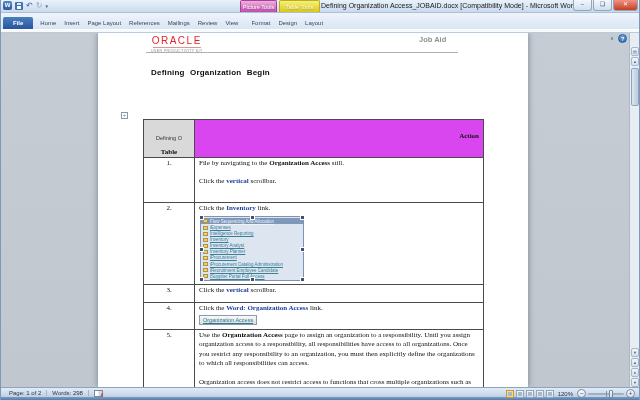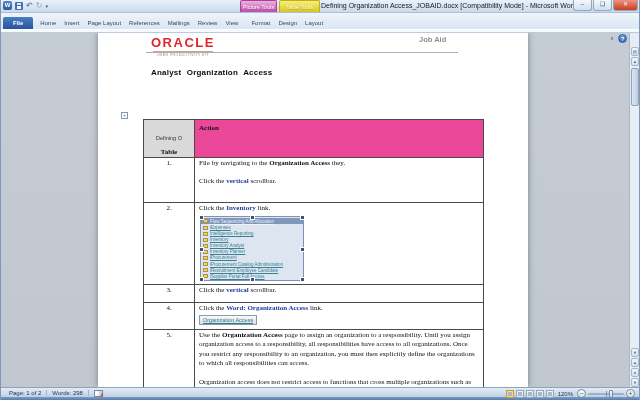--- a/index.html
+++ b/index.html
@@ -37,34 +37,34 @@
   
   .workspace{position:relative;height:354px;background:linear-gradient(#c6ccd4,#c0c7cf);overflow:hidden}
   .collapse-btn{position:absolute;top:2px;right:25px;font-size:5px;color:#4a5d77}
   .help-btn{position:absolute;top:1px;right:12px;width:9px;height:9px;border-radius:50%;
             background:linear-gradient(#6aa3dd,#2f6cb3);color:#fff;font-size:6px;font-weight:bold;
             text-align:center;line-height:9px;border:1px solid #2a5d9a;box-sizing:border-box}
   
   .page{position:absolute;left:97px;top:0;width:430px;height:354px;background:#fff;
         box-shadow:0 0 6px rgba(40,50,65,.5);overflow:hidden;font-family:"Liberation Serif",serif;color:#111}
   .brand{position:absolute;left:53px;top:2px;text-align:center}
-  .oracle{font-family:"Liberation Sans",sans-serif;font-size:13px;font-weight:bold;color:#e0262c;letter-spacing:1.5px}
+  .oracle{font-family:"Liberation Sans",sans-serif;font-size:10px;font-weight:normal;color:#e0262c;letter-spacing:1.5px}
   .oracle-rule{height:1px;background:#d89a92;margin:1px 2px}
   .upk{font-family:"Liberation Sans",sans-serif;font-size:3.5px;color:#8a8a8a;letter-spacing:.4px}
   .jobaid{position:absolute;left:321px;top:2px;font-family:"Liberation Sans",sans-serif;
           font-size:7.5px;font-weight:bold;color:#909090}
   .head-rule{position:absolute;left:48px;top:19px;width:312px;height:1px;background:#b0b0b0}
   .doc-title{position:absolute;left:53px;top:35px;font-family:"Liberation Sans",sans-serif;
              font-size:8px;font-weight:bold;color:#0d0d0d;word-spacing:3px;letter-spacing:.2px}
   .tbl-handle{position:absolute;left:23px;top:79px;width:7px;height:7px;border:1px solid #8899aa;
               background:#fdfdfd;color:#6c7e91;font-size:6px;line-height:6px;text-align:center;box-sizing:border-box}
   table.doc{position:absolute;left:45px;top:86px;width:341px;border-collapse:collapse;font-size:7px}
   table.doc th,table.doc td{border:1px solid #4a4a4a;vertical-align:top}
   th.step-h{width:48px;background:#d9d9d9;height:35px;position:relative;font-weight:bold}
-  th.action-h{background:#ec4899;text-align:left;padding:4px 4px;font-weight:bold}
+  th.action-h{background:#d946ef;text-align:right;padding:12px 4px;font-weight:bold}
   .step-small{position:absolute;left:3px;top:15px;width:44px;overflow:hidden;white-space:nowrap;
               font-weight:normal;font-size:5.5px;font-family:"Liberation Sans",sans-serif;color:#333}
   .step-word{position:absolute;bottom:1px;left:0;width:100%;text-align:center}
   td.step{text-align:center;padding-top:1px}
   td.act{padding:1px 4px 2px}
   tbody tr:nth-child(1) td{height:41px}
   tbody tr:nth-child(2) td{height:78px}
   tbody tr:nth-child(3) td{height:14px}
   tbody tr:nth-child(4) td{height:23px}
   .para{line-height:1.34}
@@ -153,38 +153,38 @@
 <div class="workspace">
 
   <div class="page">
     <div class="brand">
       <div class="oracle">ORACLE</div>
       <div class="oracle-rule"></div>
       <div class="upk">USER PRODUCTIVITY KIT</div>
     </div>
     <div class="jobaid">Job Aid</div>
     <div class="head-rule"></div>
-    <div class="doc-title">Analyst Organization Access</div>
+    <div class="doc-title">Defining Organization Begin</div>
     <div class="tbl-handle">+</div>
 
     <table class="doc">
       <thead>
         <tr>
           <th class="step-h">
             <span class="step-small">Defining O</span>
             <span class="step-word">Table</span>
           </th>
           <th class="action-h">Action</th>
         </tr>
       </thead>
       <tbody id="tbl-body">
           <tr>
             <td class="step">1.</td>
             <td class="act">
-              <div class="para"><span>File by navigating to the </span><span class="b ">Organization Access</span><span> they.</span></div>
+              <div class="para"><span>File by navigating to the </span><span class="b ">Organization Access</span><span> still.</span></div>
               <div class="para"><span>Click the </span><span class="link ">vertical</span><span> scrollbar.</span></div>
             </td>
           </tr>
           <tr>
             <td class="step">2.</td>
             <td class="act">
               <div class="para"><span>Click the </span><span class="link ">Inventory</span><span> link.</span></div>
               <div class="menu-img">
                 <div class="mi sel">
                   <span class="fold"></span>

